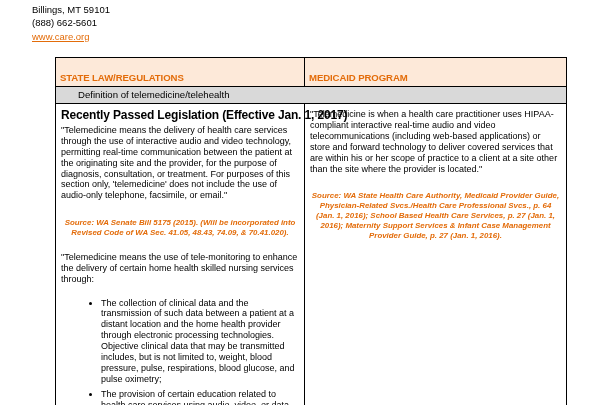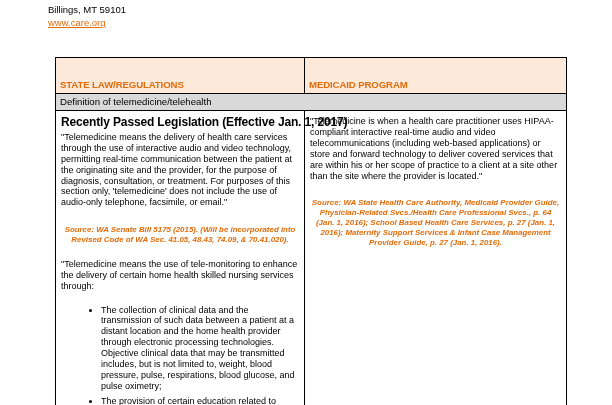--- a/index.html
+++ b/index.html
@@ -9,21 +9,21 @@
     height: 405px;
     background: #ffffff;
     overflow: hidden;
     font-family: "Liberation Sans", sans-serif;
     color: #000000;
   }
 
   
   .contact {
     position: absolute;
-    left: 48px;
+    left: 32px;
     top: 3px;
     font-size: 9.5px;
     line-height: 13.3px;
   }
   .website-link {
     color: #E36C0A;
     text-decoration: underline;
     cursor: pointer;
     display: inline-block;
   }
@@ -43,28 +43,28 @@
   }
   .col-left  { width: 249px; }
   .col-right { width: 262px; }
 
   .hdr-cell {
     background: #FDE9D9;
     color: #E36C0A;
     font-size: 9.6px;
     font-weight: bold;
     text-align: left;
-    padding: 21px 4px 3px 4px;
+    padding: 14px 4px 3px 4px;
     letter-spacing: -0.1px;
   }
   .def-cell {
     background: #D9D9D9;
     font-size: 9.6px;
     font-weight: normal;
-    padding: 2px 4px 3px 4px;
+    padding: 2px 4px 3px 22px;
   }
   .body-cell {
     vertical-align: top;
     padding: 5px 5px 0 5px;
     font-size: 9px;
     line-height: 10.9px;
     height: 360px;
     background: #ffffff;
   }
   .cell-heading {
@@ -92,20 +92,21 @@
   }
   .bullet-list li { margin: 4px 0 2px 0; }
 </style>
 </head>
 <body>
 
 <div class="page">
 
   <div class="contact">
     <div>Billings, MT 59101</div>
+    <div>(888) 662-5601</div>
     <a class="website-link">www.care.org</a>
   </div>
 
   <table class="doc-table">
     <colgroup>
       <col class="col-left">
       <col class="col-right">
     </colgroup>
     <tbody>
       <tr>

